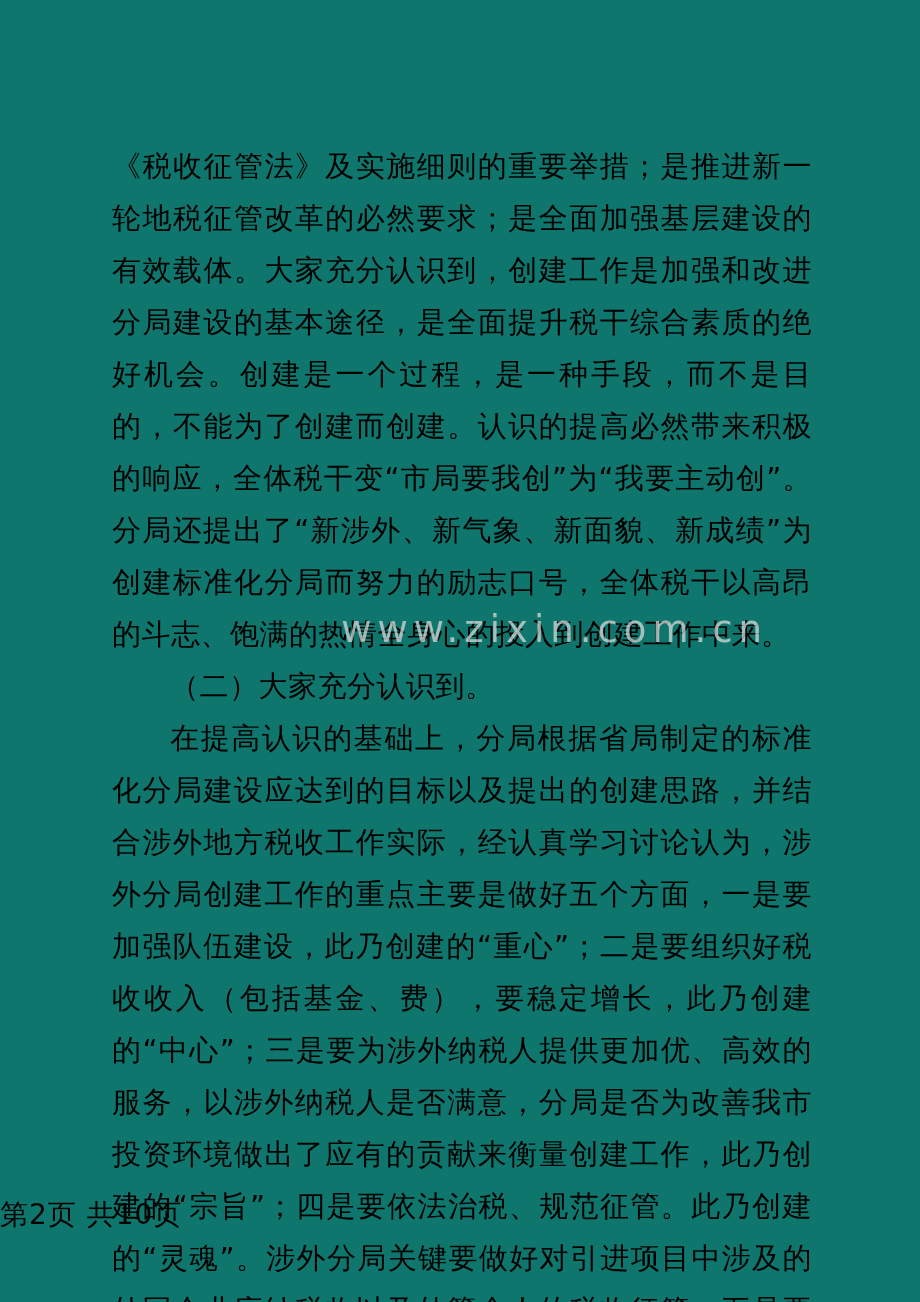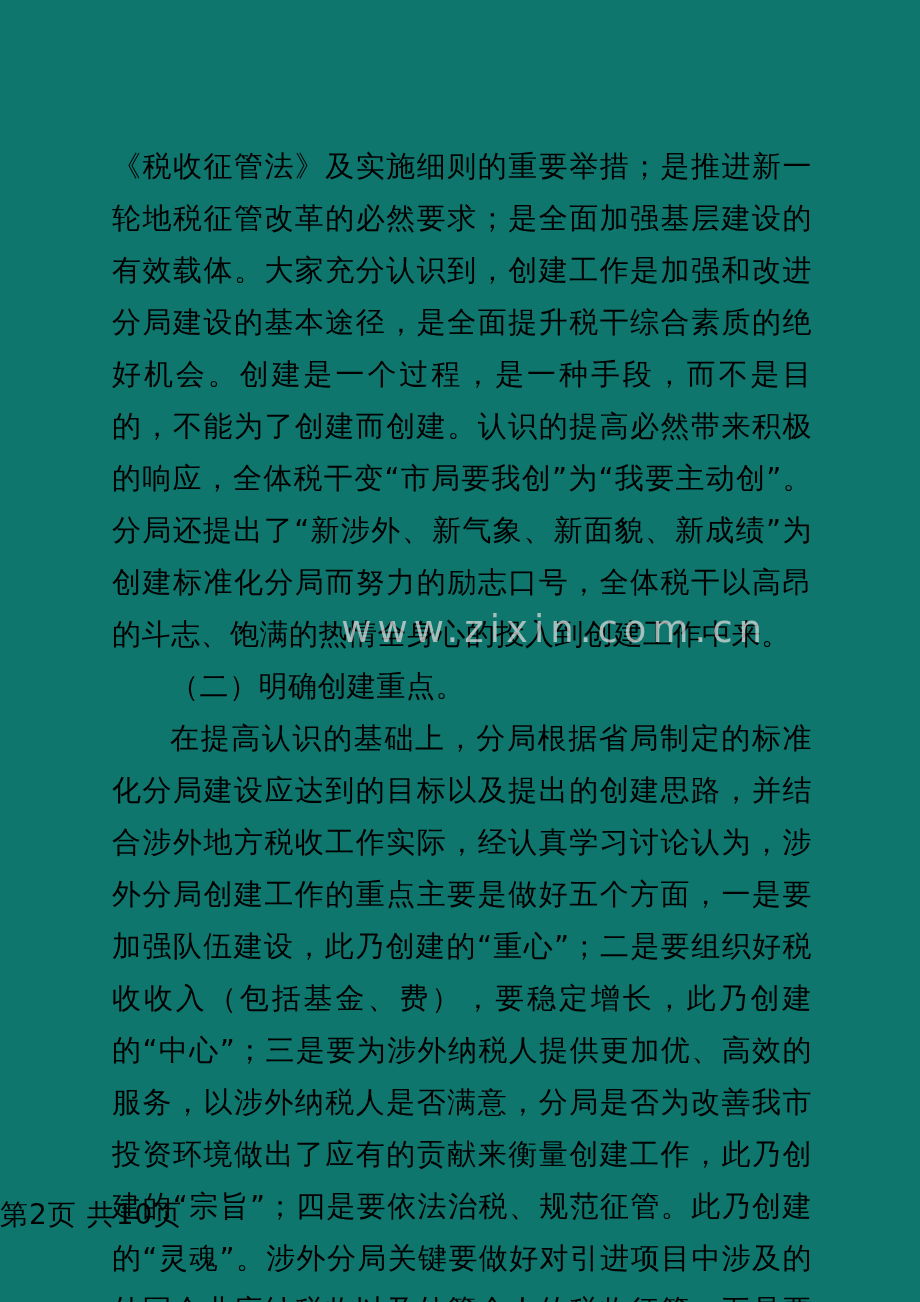--- a/index.html
+++ b/index.html
@@ -68,21 +68,21 @@
     letter-spacing: 1px;
   }
 </style>
 </head>
 <body>
 
 <div class="page">
 
   <div class="content">
     <p class="para">《税收征管法》及实施细则的重要举措；是推进新一轮地税征管改革的必然要求；是全面加强基层建设的有效载体。大家充分认识到，创建工作是加强和改进分局建设的基本途径，是全面提升税干综合素质的绝好机会。创建是一个过程，是一种手段，而不是目的，不能为了创建而创建。认识的提高必然带来积极的响应，全体税干变“市局要我创”为“我要主动创”。分局还提出了“新涉外、新气象、新面貌、新成绩”为创建标准化分局而努力的励志口号，全体税干以高昂的斗志、饱满的热情全身心的投入到创建工作中来。</p>
-    <p class="para indent">（二）明确创建重点。</p>
+    <p class="para indent">（二）大家充分认识到。</p>
     <p class="para indent">在提高认识的基础上，分局根据省局制定的标准化分局建设应达到的目标以及提出的创建思路，并结合涉外地方税收工作实际，经认真学习讨论认为，涉外分局创建工作的重点主要是做好五个方面，一是要加强队伍建设，此乃创建的“重心”；二是要组织好税收收入（包括基金、费），要稳定增长，此乃创建的“中心”；三是要为涉外纳税人提供更加优、高效的服务，以涉外纳税人是否满意，分局是否为改善我市投资环境做出了应有的贡献来衡量创建工作，此乃创建的“宗旨”；四是要依法治税、规范征管。此乃创建的“灵魂”。涉外分局关键要做好对引进项目中涉及的外国企业应纳税收以及外籍个人的税收征管。五是要以创建为动力，将创建工作与创建“人民满意的基层站所”相结合，</p>
   </div>
 
   <div class="watermark">www.zixin.com.cn</div>
 
   <div class="footer">第2页 共10页</div>
 
 </div>
 
 </body></html>

